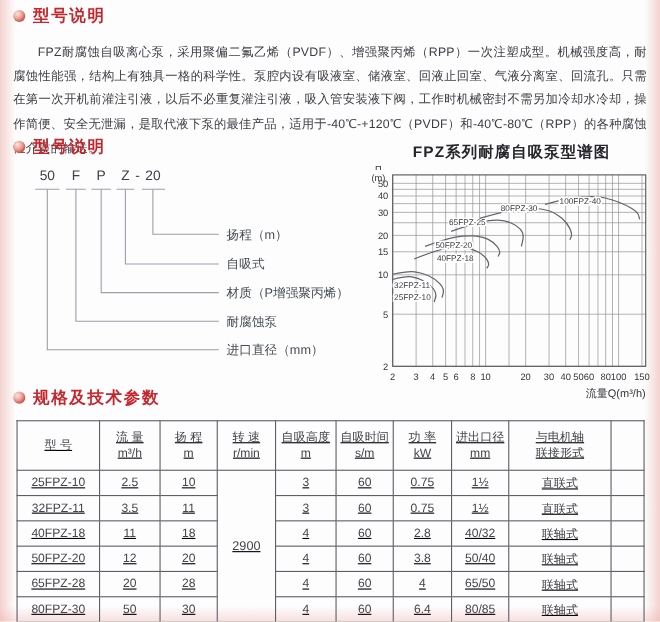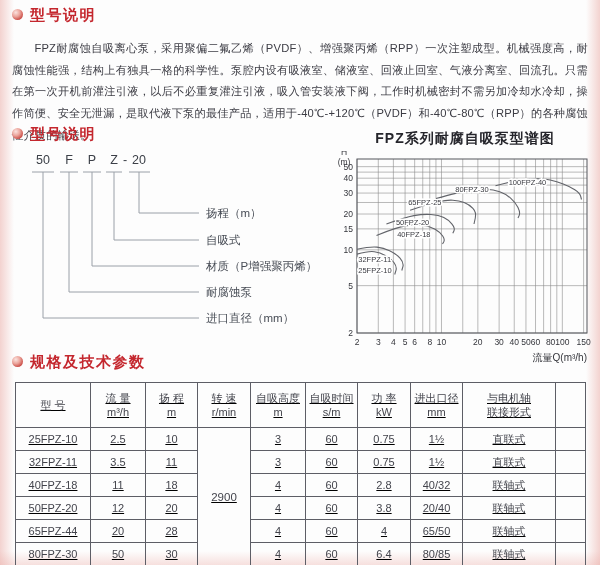--- a/index.html
+++ b/index.html
@@ -221,26 +221,26 @@
           <td>联轴式</td>
           <td></td>
         </tr>
         <tr class="drow">
           <td>50FPZ-20</td>
           <td>12</td>
           <td>20</td>
           <td>4</td>
           <td>60</td>
           <td>3.8</td>
-          <td>20/40</td>
-          <td>联轴式</td>
-          <td></td>
-        </tr>
-        <tr class="drow">
-          <td>65FPZ-44</td>
+          <td>50/40</td>
+          <td>联轴式</td>
+          <td></td>
+        </tr>
+        <tr class="drow">
+          <td>65FPZ-28</td>
           <td>20</td>
           <td>28</td>
           <td>4</td>
           <td>60</td>
           <td>4</td>
           <td>65/50</td>
           <td>联轴式</td>
           <td></td>
         </tr>
         <tr class="drow">

